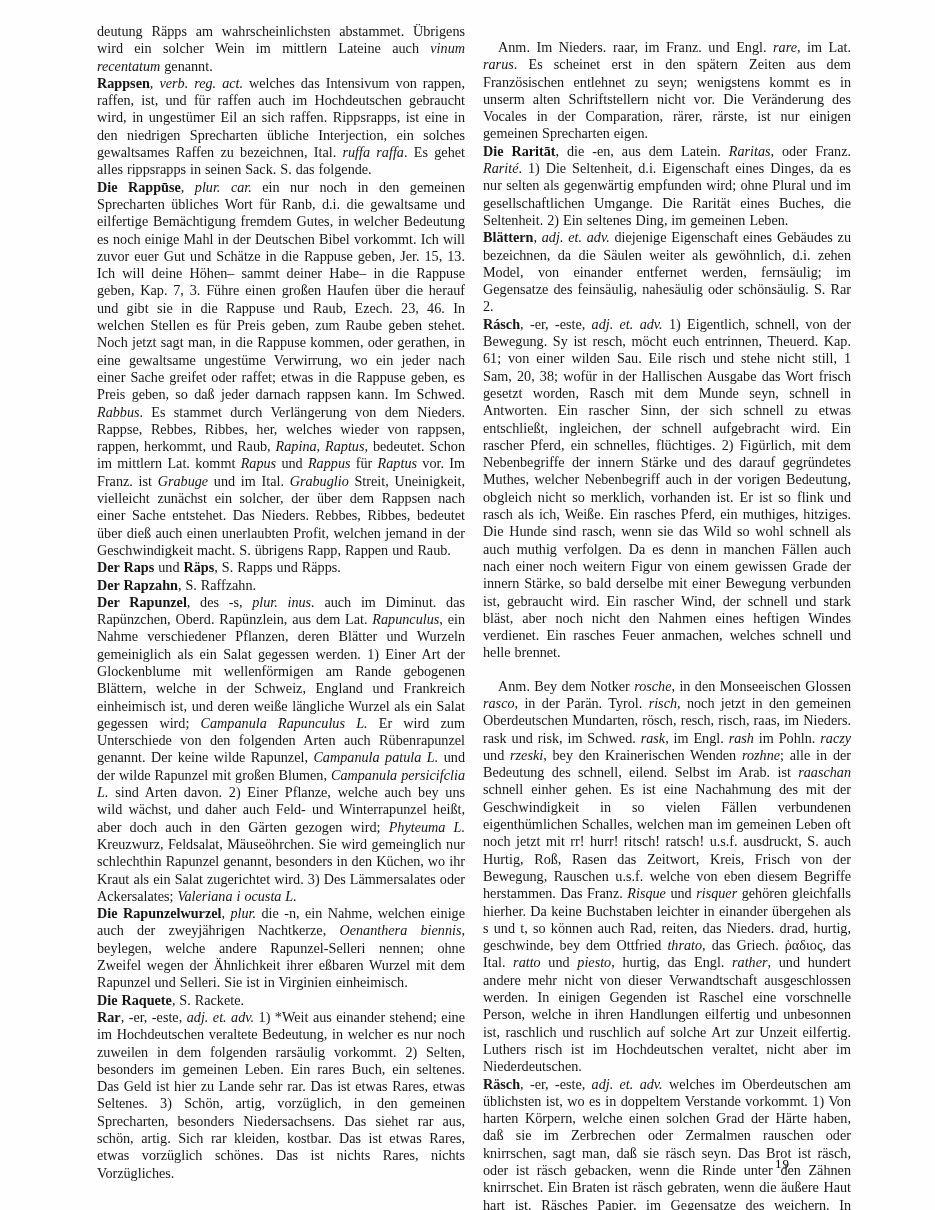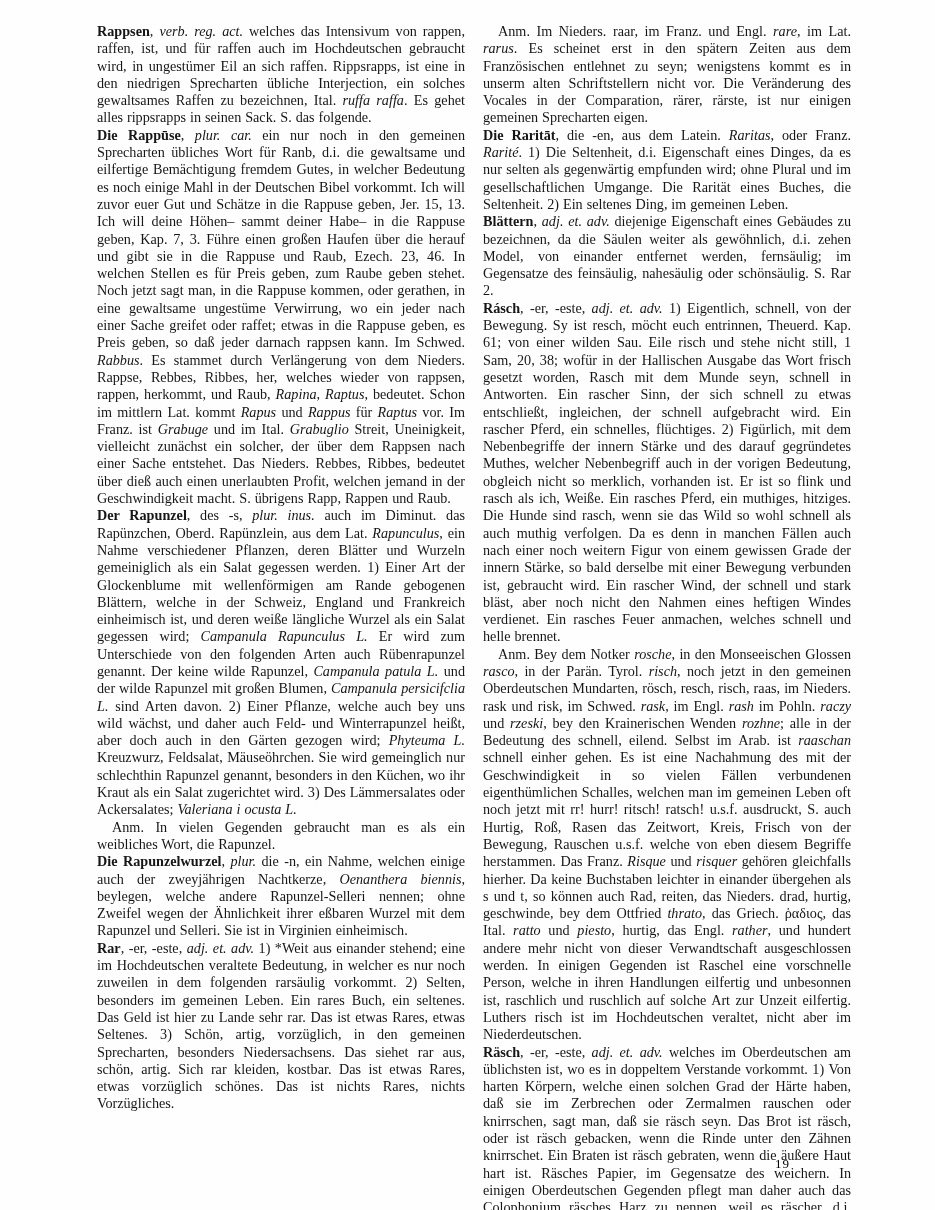--- a/index.html
+++ b/index.html
@@ -21,44 +21,47 @@
     padding: 23px 0 0 97px;
   }
   .column { width: 368px; flex: 0 0 368px; }
   p.para {
     margin: 0;
     text-align: justify;
     font-size: 14.2px;
     line-height: 17.3px;
     word-spacing: 0.4px;
   }
-  p.para.indent { text-indent: 15px; }
+  p.para.indent { text-indent: 15px; margin-top: 16px; }
   .seg-bold { font-weight: bold; }
   .seg-italic { font-style: italic; }
   .seg-normal { font-style: normal; font-weight: normal; }
   .page-number {
     position: absolute;
     top: 1156px;
     left: 775px;
     font-size: 13px;
     letter-spacing: 1px;
     color: #000000;
   }
 </style>
 </head>
 <body>
 
 <div class="page">
   <div class="columns">
       <div class="column">
+        <p class="para"><span class="seg-normal">deutung Räpps am wahrscheinlichsten abstammet. Übrigens wird ein solcher Wein im mittlern Lateine auch </span><span class="seg-italic">vinum recentatum</span><span class="seg-normal"> genannt.</span></p>
         <p class="para"><span class="seg-bold">Rappsen</span><span class="seg-normal">, </span><span class="seg-italic">verb. reg. act.</span><span class="seg-normal"> welches das Intensivum von rappen, raffen, ist, und für raffen auch im Hochdeutschen gebraucht wird, in ungestümer Eil an sich raffen. Rippsrapps, ist eine in den niedrigen Sprecharten übliche Interjection, ein solches gewaltsames Raffen zu bezeichnen, Ital. </span><span class="seg-italic">ruffa raffa</span><span class="seg-normal">. Es gehet alles rippsrapps in seinen Sack. S. das folgende.</span></p>
         <p class="para"><span class="seg-bold">Die Rappūse</span><span class="seg-normal">, </span><span class="seg-italic">plur. car.</span><span class="seg-normal"> ein nur noch in den gemeinen Sprecharten übliches Wort für Ranb, d.i. die gewaltsame und eilfertige Bemächtigung fremdem Gutes, in welcher Bedeutung es noch einige Mahl in der Deutschen Bibel vorkommt. Ich will zuvor euer Gut und Schätze in die Rappuse geben, Jer. 15, 13. Ich will deine Höhen– sammt deiner Habe– in die Rappuse geben, Kap. 7, 3. Führe einen großen Haufen über die herauf und gibt sie in die Rappuse und Raub, Ezech. 23, 46. In welchen Stellen es für Preis geben, zum Raube geben stehet. Noch jetzt sagt man, in die Rappuse kommen, oder gerathen, in eine gewaltsame ungestüme Verwirrung, wo ein jeder nach einer Sache greifet oder raffet; etwas in die Rappuse geben, es Preis geben, so daß jeder darnach rappsen kann. Im Schwed. </span><span class="seg-italic">Rabbus</span><span class="seg-normal">. Es stammet durch Verlängerung von dem Nieders. Rappse, Rebbes, Ribbes, her, welches wieder von rappsen, rappen, herkommt, und Raub, </span><span class="seg-italic">Rapina, Raptus</span><span class="seg-normal">, bedeutet. Schon im mittlern Lat. kommt </span><span class="seg-italic">Rapus</span><span class="seg-normal"> und </span><span class="seg-italic">Rappus</span><span class="seg-normal"> für </span><span class="seg-italic">Raptus</span><span class="seg-normal"> vor. Im Franz. ist </span><span class="seg-italic">Grabuge</span><span class="seg-normal"> und im Ital. </span><span class="seg-italic">Grabuglio</span><span class="seg-normal"> Streit, Uneinigkeit, vielleicht zunächst ein solcher, der über dem Rappsen nach einer Sache entstehet. Das Nieders. Rebbes, Ribbes, bedeutet über dieß auch einen unerlaubten Profit, welchen jemand in der Geschwindigkeit macht. S. übrigens Rapp, Rappen und Raub.</span></p>
+        <p class="para"><span class="seg-bold">Der Raps</span><span class="seg-normal"> und </span><span class="seg-bold">Räps</span><span class="seg-normal">, S. Rapps und Räpps.</span></p>
+        <p class="para"><span class="seg-bold">Der Rapzahn</span><span class="seg-normal">, S. Raffzahn.</span></p>
         <p class="para"><span class="seg-bold">Der Rapunzel</span><span class="seg-normal">, des -s, </span><span class="seg-italic">plur. inus.</span><span class="seg-normal"> auch im Diminut. das Rapünzchen, Oberd. Rapünzlein, aus dem Lat. </span><span class="seg-italic">Rapunculus</span><span class="seg-normal">, ein Nahme verschiedener Pflanzen, deren Blätter und Wurzeln gemeiniglich als ein Salat gegessen werden. 1) Einer Art der Glockenblume mit wellenförmigen am Rande gebogenen Blättern, welche in der Schweiz, England und Frankreich einheimisch ist, und deren weiße längliche Wurzel als ein Salat gegessen wird; </span><span class="seg-italic">Campanula Rapunculus L.</span><span class="seg-normal"> Er wird zum Unterschiede von den folgenden Arten auch Rübenrapunzel genannt. Der keine wilde Rapunzel, </span><span class="seg-italic">Campanula patula L.</span><span class="seg-normal"> und der wilde Rapunzel mit großen Blumen, </span><span class="seg-italic">Campanula persicifclia L.</span><span class="seg-normal"> sind Arten davon. 2) Einer Pflanze, welche auch bey uns wild wächst, und daher auch Feld- und Winterrapunzel heißt, aber doch auch in den Gärten gezogen wird; </span><span class="seg-italic">Phyteuma L.</span><span class="seg-normal"> Kreuzwurz, Feldsalat, Mäuseöhrchen. Sie wird gemeinglich nur schlechthin Rapunzel genannt, besonders in den Küchen, wo ihr Kraut als ein Salat zugerichtet wird. 3) Des Lämmersalates oder Ackersalates; </span><span class="seg-italic">Valeriana i ocusta L.</span></p>
-        <p class="para indent"><span class="seg-normal">Anm. In vielen Gegenden gebraucht man es als ein weibliches Wort, die Rapunzel.</span></p>
         <p class="para"><span class="seg-bold">Die Rapunzelwurzel</span><span class="seg-normal">, </span><span class="seg-italic">plur.</span><span class="seg-normal"> die -n, ein Nahme, welchen einige auch der zweyjährigen Nachtkerze, </span><span class="seg-italic">Oenanthera biennis</span><span class="seg-normal">, beylegen, welche andere Rapunzel-Selleri nennen; ohne Zweifel wegen der Ähnlichkeit ihrer eßbaren Wurzel mit dem Rapunzel und Selleri. Sie ist in Virginien einheimisch.</span></p>
+        <p class="para"><span class="seg-bold">Die Raquete</span><span class="seg-normal">, S. Rackete.</span></p>
         <p class="para"><span class="seg-bold">Rar</span><span class="seg-normal">, -er, -este, </span><span class="seg-italic">adj. et. adv.</span><span class="seg-normal"> 1) *Weit aus einander stehend; eine im Hochdeutschen veraltete Bedeutung, in welcher es nur noch zuweilen in dem folgenden rarsäulig vorkommt. 2) Selten, besonders im gemeinen Leben. Ein rares Buch, ein seltenes. Das Geld ist hier zu Lande sehr rar. Das ist etwas Rares, etwas Seltenes. 3) Schön, artig, vorzüglich, in den gemeinen Sprecharten, besonders Niedersachsens. Das siehet rar aus, schön, artig. Sich rar kleiden, kostbar. Das ist etwas Rares, etwas vorzüglich schönes. Das ist nichts Rares, nichts Vorzügliches.</span></p>
       </div>
       <div class="column">
         <p class="para indent"><span class="seg-normal">Anm. Im Nieders. raar, im Franz. und Engl. </span><span class="seg-italic">rare</span><span class="seg-normal">, im Lat. </span><span class="seg-italic">rarus</span><span class="seg-normal">. Es scheinet erst in den spätern Zeiten aus dem Französischen entlehnet zu seyn; wenigstens kommt es in unserm alten Schriftstellern nicht vor. Die Veränderung des Vocales in der Comparation, rärer, rärste, ist nur einigen gemeinen Sprecharten eigen.</span></p>
         <p class="para"><span class="seg-bold">Die Raritāt</span><span class="seg-normal">, die -en, aus dem Latein. </span><span class="seg-italic">Raritas</span><span class="seg-normal">, oder Franz. </span><span class="seg-italic">Rarité</span><span class="seg-normal">. 1) Die Seltenheit, d.i. Eigenschaft eines Dinges, da es nur selten als gegenwärtig empfunden wird; ohne Plural und im gesellschaftlichen Umgange. Die Rarität eines Buches, die Seltenheit. 2) Ein seltenes Ding, im gemeinen Leben.</span></p>
         <p class="para"><span class="seg-bold">Blättern</span><span class="seg-normal">, </span><span class="seg-italic">adj. et. adv.</span><span class="seg-normal"> diejenige Eigenschaft eines Gebäudes zu bezeichnen, da die Säulen weiter als gewöhnlich, d.i. zehen Model, von einander entfernet werden, fernsäulig; im Gegensatze des feinsäulig, nahesäulig oder schönsäulig. S. Rar 2.</span></p>
         <p class="para"><span class="seg-bold">Rásch</span><span class="seg-normal">, -er, -este, </span><span class="seg-italic">adj. et. adv.</span><span class="seg-normal"> 1) Eigentlich, schnell, von der Bewegung. Sy ist resch, möcht euch entrinnen, Theuerd. Kap. 61; von einer wilden Sau. Eile risch und stehe nicht still, 1 Sam, 20, 38; wofür in der Hallischen Ausgabe das Wort frisch gesetzt worden, Rasch mit dem Munde seyn, schnell in Antworten. Ein rascher Sinn, der sich schnell zu etwas entschließt, ingleichen, der schnell aufgebracht wird. Ein rascher Pferd, ein schnelles, flüchtiges. 2) Figürlich, mit dem Nebenbegriffe der innern Stärke und des darauf gegründetes Muthes, welcher Nebenbegriff auch in der vorigen Bedeutung, obgleich nicht so merklich, vorhanden ist. Er ist so flink und rasch als ich, Weiße. Ein rasches Pferd, ein muthiges, hitziges. Die Hunde sind rasch, wenn sie das Wild so wohl schnell als auch muthig verfolgen. Da es denn in manchen Fällen auch nach einer noch weitern Figur von einem gewissen Grade der innern Stärke, so bald derselbe mit einer Bewegung verbunden ist, gebraucht wird. Ein rascher Wind, der schnell und stark bläst, aber noch nicht den Nahmen eines heftigen Windes verdienet. Ein rasches Feuer anmachen, welches schnell und helle brennet.</span></p>
         <p class="para indent"><span class="seg-normal">Anm. Bey dem Notker </span><span class="seg-italic">rosche</span><span class="seg-normal">, in den Monseeischen Glossen </span><span class="seg-italic">rasco</span><span class="seg-normal">, in der Parän. Tyrol. </span><span class="seg-italic">risch</span><span class="seg-normal">, noch jetzt in den gemeinen Oberdeutschen Mundarten, rösch, resch, risch, raas, im Nieders. rask und risk, im Schwed. </span><span class="seg-italic">rask</span><span class="seg-normal">, im Engl. </span><span class="seg-italic">rash</span><span class="seg-normal"> im Pohln. </span><span class="seg-italic">raczy</span><span class="seg-normal"> und </span><span class="seg-italic">rzeski</span><span class="seg-normal">, bey den Krainerischen Wenden </span><span class="seg-italic">rozhne</span><span class="seg-normal">; alle in der Bedeutung des schnell, eilend. Selbst im Arab. ist </span><span class="seg-italic">raaschan</span><span class="seg-normal"> schnell einher gehen. Es ist eine Nachahmung des mit der Geschwindigkeit in so vielen Fällen verbundenen eigenthümlichen Schalles, welchen man im gemeinen Leben oft noch jetzt mit rr! hurr! ritsch! ratsch! u.s.f. ausdruckt, S. auch Hurtig, Roß, Rasen das Zeitwort, Kreis, Frisch von der Bewegung, Rauschen u.s.f. welche von eben diesem Begriffe herstammen. Das Franz. </span><span class="seg-italic">Risque</span><span class="seg-normal"> und </span><span class="seg-italic">risquer</span><span class="seg-normal"> gehören gleichfalls hierher. Da keine Buchstaben leichter in einander übergehen als s und t, so können auch Rad, reiten, das Nieders. drad, hurtig, geschwinde, bey dem Ottfried </span><span class="seg-italic">thrato</span><span class="seg-normal">, das Griech. ῥαδιος, das Ital. </span><span class="seg-italic">ratto</span><span class="seg-normal"> und </span><span class="seg-italic">piesto</span><span class="seg-normal">, hurtig, das Engl. </span><span class="seg-italic">rather</span><span class="seg-normal">, und hundert andere mehr nicht von dieser Verwandtschaft ausgeschlossen werden. In einigen Gegenden ist Raschel eine vorschnelle Person, welche in ihren Handlungen eilfertig und unbesonnen ist, raschlich und ruschlich auf solche Art zur Unzeit eilfertig. Luthers risch ist im Hochdeutschen veraltet, nicht aber im Niederdeutschen.</span></p>
         <p class="para"><span class="seg-bold">Räsch</span><span class="seg-normal">, -er, -este, </span><span class="seg-italic">adj. et. adv.</span><span class="seg-normal"> welches im Oberdeutschen am üblichsten ist, wo es in doppeltem Verstande vorkommt. 1) Von harten Körpern, welche einen solchen Grad der Härte haben, daß sie im Zerbrechen oder Zermalmen rauschen oder knirrschen, sagt man, daß sie räsch seyn. Das Brot ist räsch, oder ist räsch gebacken, wenn die Rinde unter den Zähnen knirrschet. Ein Braten ist räsch gebraten, wenn die äußere Haut hart ist. Räsches Papier, im Gegensatze des weichern. In einigen Oberdeutschen Gegenden pflegt man daher auch das Colophonium räsches Harz zu nennen, weil es räscher, d.i. härter, ist, als die weichern oder zähern Arten des Harzes. Es ist auch hier von dem Schalle hergenommen, welchen solche Körper im Zerbrechen verursachen, S. Harsch und Hart, welche sich auf</span></p>
       </div>

